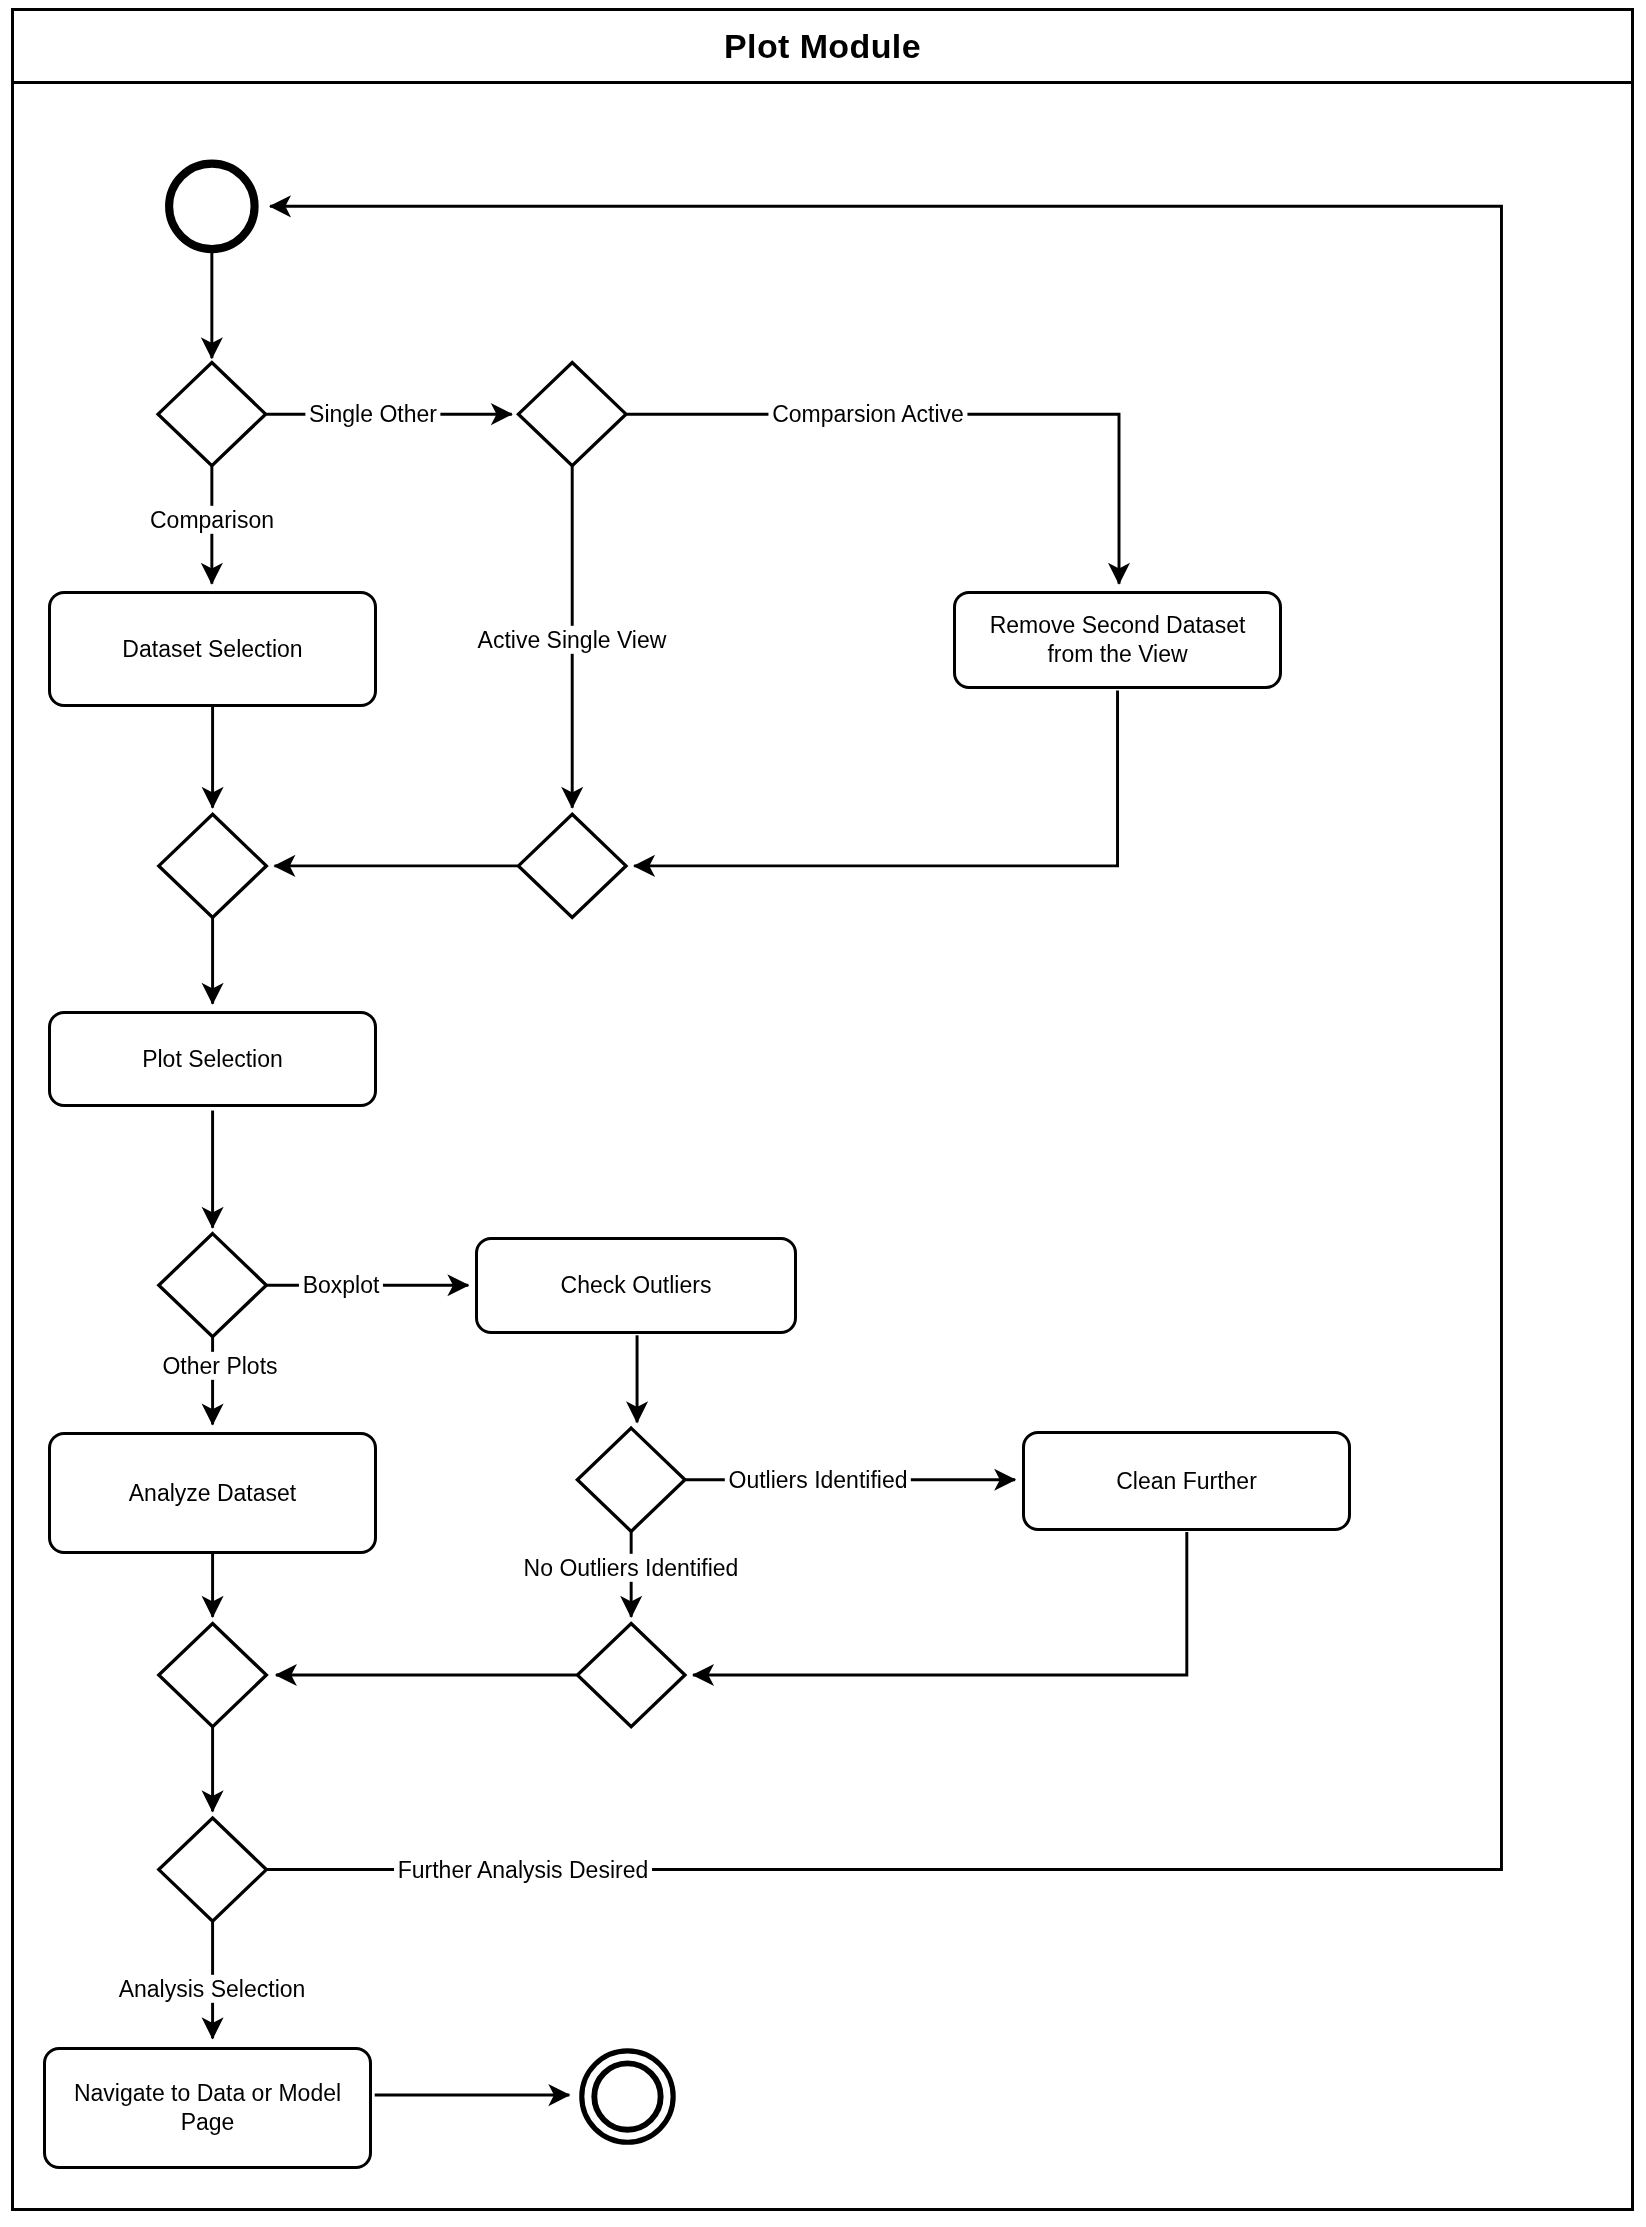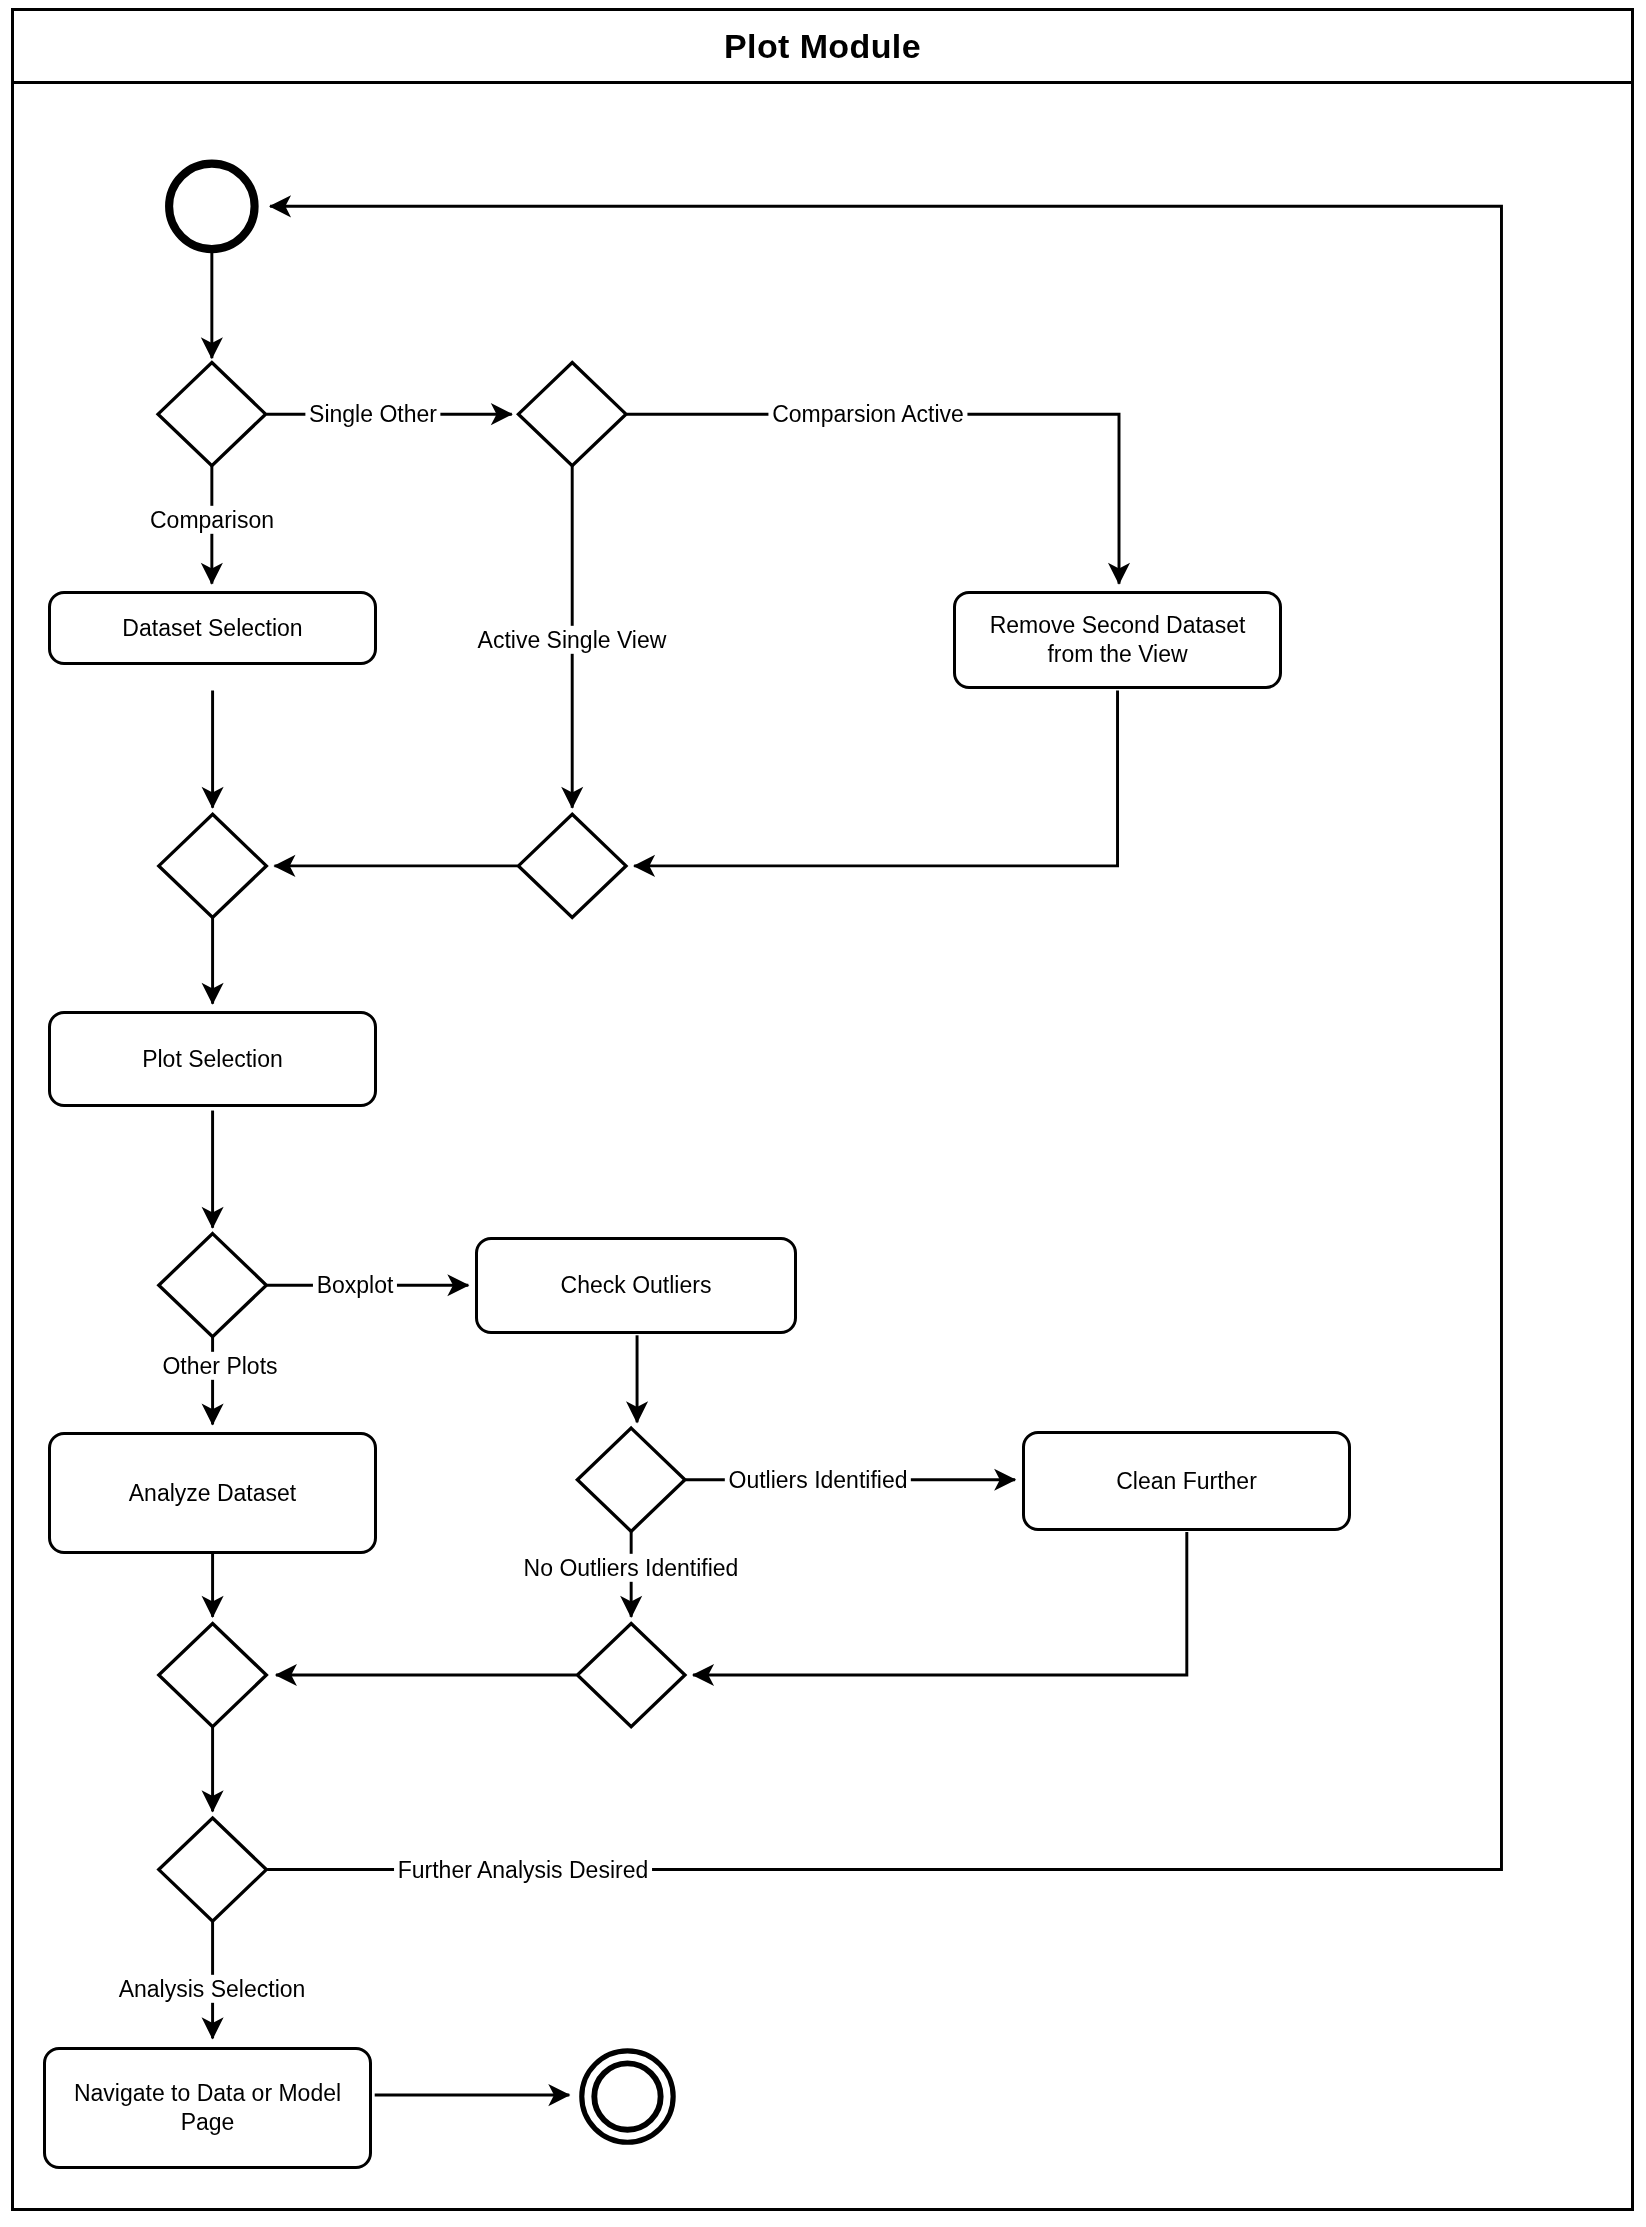--- a/index.html
+++ b/index.html
@@ -66,21 +66,21 @@
     <path d="M856,2203 L929,2273 L856,2343 L783,2273 Z"></path>
     <path d="M288,2467 L361,2537 L288,2607 L215,2537 Z"></path>
   </g>
 
   <g>
     <circle cx="851" cy="2845" r="62" fill="#fff" stroke="#000" stroke-width="7"></circle>
     <circle cx="851" cy="2845" r="45" fill="#fff" stroke="#000" stroke-width="8"></circle>
   </g>
 </svg>
 
-<div class="node" style="left:48px;top:591px;width:329px;height:74px;">
+<div class="node" style="left:48px;top:591px;width:329px;height:116px;">
   <div class="inner">Dataset Selection</div>
 </div>
 <div class="node" style="left:953px;top:591px;width:329px;height:98px;">
   <div class="inner">Remove Second Dataset from the View</div>
 </div>
 <div class="node" style="left:48px;top:1011px;width:329px;height:96px;">
   <div class="inner">Plot Selection</div>
 </div>
 <div class="node" style="left:475px;top:1237px;width:322px;height:97px;">
   <div class="inner">Check Outliers</div>
@@ -92,19 +92,19 @@
   <div class="inner">Clean Further</div>
 </div>
 <div class="node" style="left:43px;top:2047px;width:329px;height:122px;">
   <div class="inner" style="max-width:287px;">Navigate to Data or Model Page</div>
 </div>
 
 <div class="elabel" style="left:373px;top:414px;">Single Other</div>
 <div class="elabel" style="left:868px;top:414px;">Comparsion Active</div>
 <div class="elabel" style="left:212px;top:520px;">Comparison</div>
 <div class="elabel" style="left:572px;top:640px;">Active Single View</div>
-<div class="elabel" style="left:355px;top:1285px;">Boxplot</div>
+<div class="elabel" style="left:341px;top:1285px;">Boxplot</div>
 <div class="elabel" style="left:220px;top:1366px;">Other Plots</div>
 <div class="elabel" style="left:818px;top:1480px;">Outliers Identified</div>
 <div class="elabel" style="left:631px;top:1568px;">No Outliers Identified</div>
 <div class="elabel" style="left:523px;top:1870px;">Further Analysis Desired</div>
 <div class="elabel" style="left:212px;top:1989px;">Analysis Selection</div>
 
 
 </body></html>

